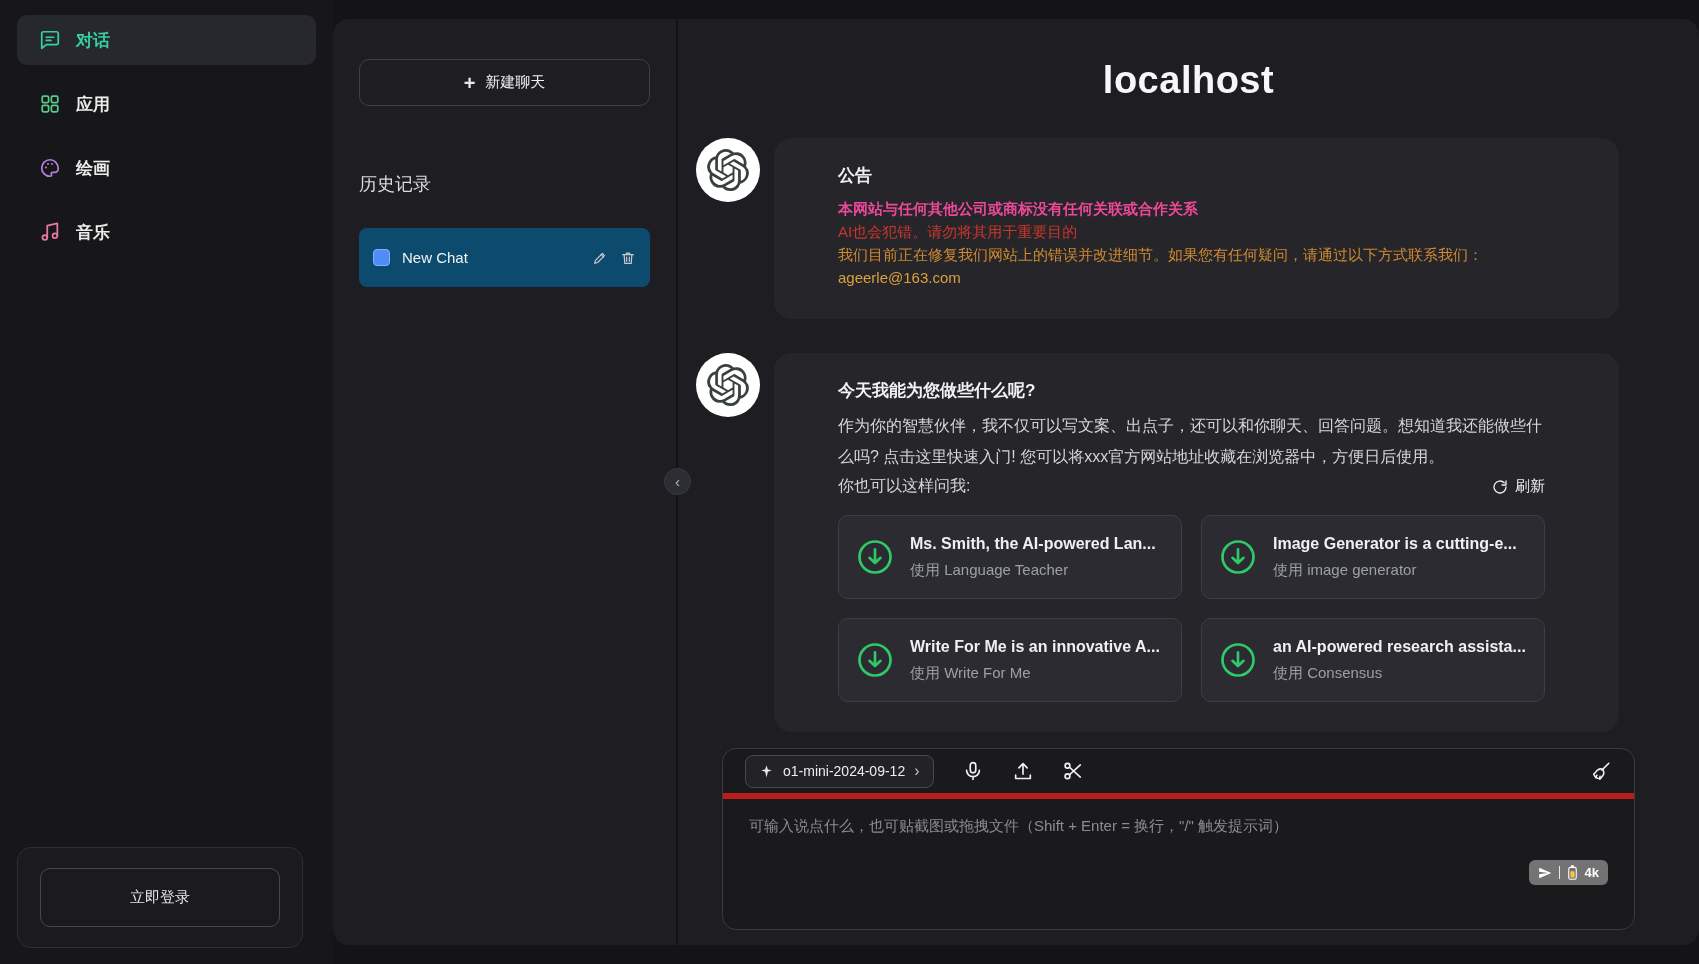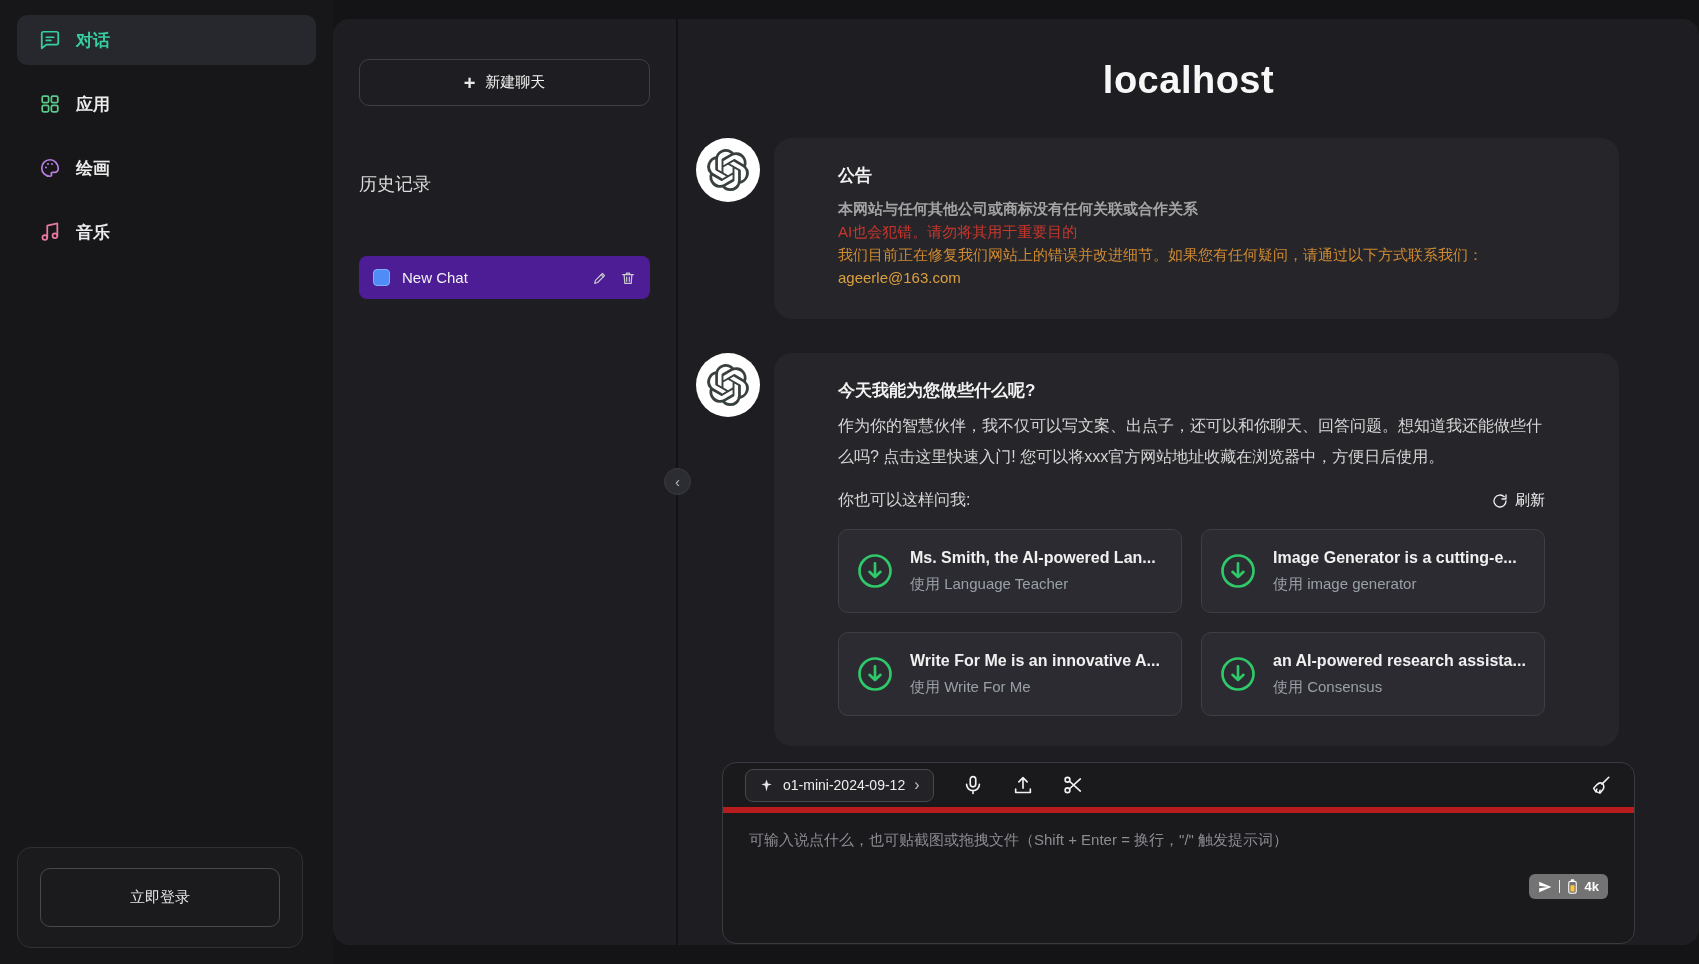--- a/index.html
+++ b/index.html
@@ -43,21 +43,21 @@
   .chat-panel { width:345px; flex:0 0 345px; border-right:2px solid #121214; padding:40px 26px 0; }
   .new-chat-btn {
     width:100%; height:47px; border:1px solid #3f4046; border-radius:10px;
     background:transparent; color:#f0f0f0; font-size:15px; cursor:pointer;
     display:flex; align-items:center; justify-content:center; gap:10px;
     font-family:inherit;
   }
   .new-chat-btn .plus { font-size:20px; font-weight:bold; line-height:1; color:#e8e8e8; }
   .history-title { margin-top:66px; font-size:18px; color:#dcdcdc; }
   .history-item {
-    margin-top:60px; height:43px; background:#4c1d95; border-radius:8px;
+    margin-top:32px; height:59px; background:#0c4a6e; border-radius:8px;
     display:flex; align-items:center; gap:12px; padding:0 14px; cursor:pointer;
   }
   .chat-square { width:17px; height:17px; border-radius:4px; background:#4f8cf7; border:1px solid #7fb0ff; }
   .history-item .title { flex:1; font-size:15px; color:#f2f2f2; }
   .mini-icon { width:16px; height:16px; cursor:pointer; }
 
   
   .collapse-btn {
     position:absolute; left:664px; top:468px; width:27px; height:27px; z-index:5;
     border-radius:50%; background:#2c2d32; border:1px solid #3a3b40;
@@ -76,28 +76,28 @@
     width:64px; height:64px; border-radius:50%; background:#ffffff; flex:0 0 64px;
     display:flex; align-items:center; justify-content:center;
   }
   .avatar svg { width:42px; height:42px; fill:#39413f; }
   .bubble {
     flex:1; background:#25252a; border-radius:18px; padding:26px 74px 30px 64px;
   }
 
   .ann-title { font-size:17px; font-weight:bold; color:#f2f2f2; margin-bottom:10px; }
   .ann-line { font-size:15px; line-height:23px; }
-  .ann-line.l1 { color:#a3a3a3; font-weight:bold; }
+  .ann-line.l1 { color:#ec4899; font-weight:bold; }
   .ann-line.l2 { color:#c9362c; }
   .ann-line.l3 { color:#d08a31; }
   .ann-email  { font-size:15px; line-height:23px; color:#daa03f; cursor:pointer; }
 
   .welcome-title { font-size:17px; font-weight:bold; color:#f2f2f2; margin-bottom:8px; }
   .welcome-body  { font-size:16px; line-height:31px; color:#d6d6d6; }
-  .hint-row { display:flex; align-items:center; justify-content:space-between; margin-top:18px; }
+  .hint-row { display:flex; align-items:center; justify-content:space-between; margin-top:4px; }
   .hint-text { font-size:16px; color:#d6d6d6; }
   .refresh-btn { display:flex; align-items:center; gap:7px; font-size:15px; color:#f0f0f0; cursor:pointer; }
 
   .suggestion-grid { display:grid; grid-template-columns:1fr 1fr; gap:19px; margin-top:18px; }
   .suggestion-card {
     background:#2b2b31; border:1px solid #3e3e45; border-radius:10px;
     padding:14px 16px; display:flex; align-items:center; gap:15px; cursor:pointer;
     min-height:84px;
   }
   .sg-icon { width:40px; height:40px; flex:0 0 40px; }

